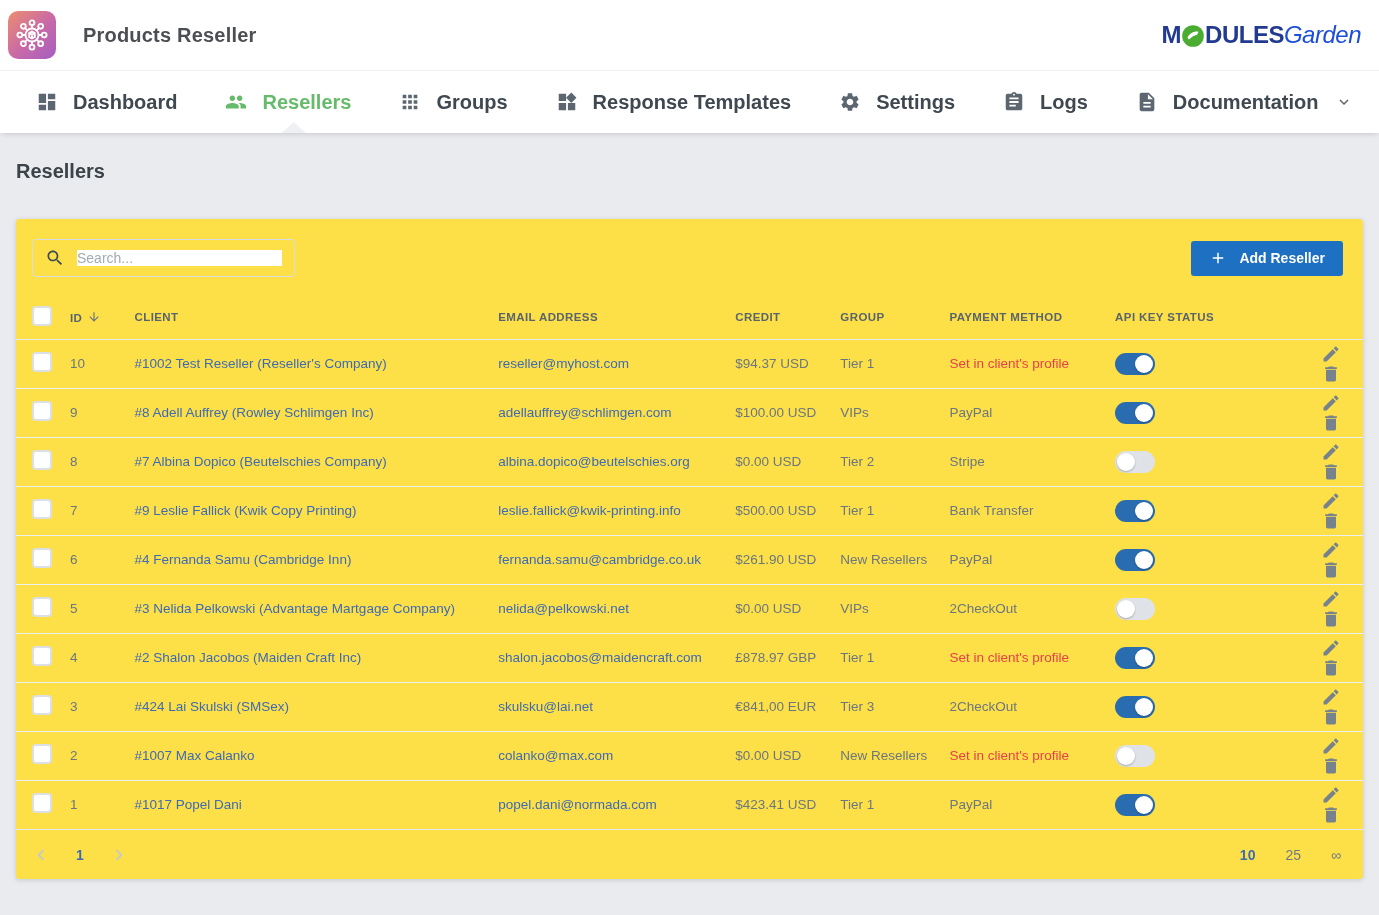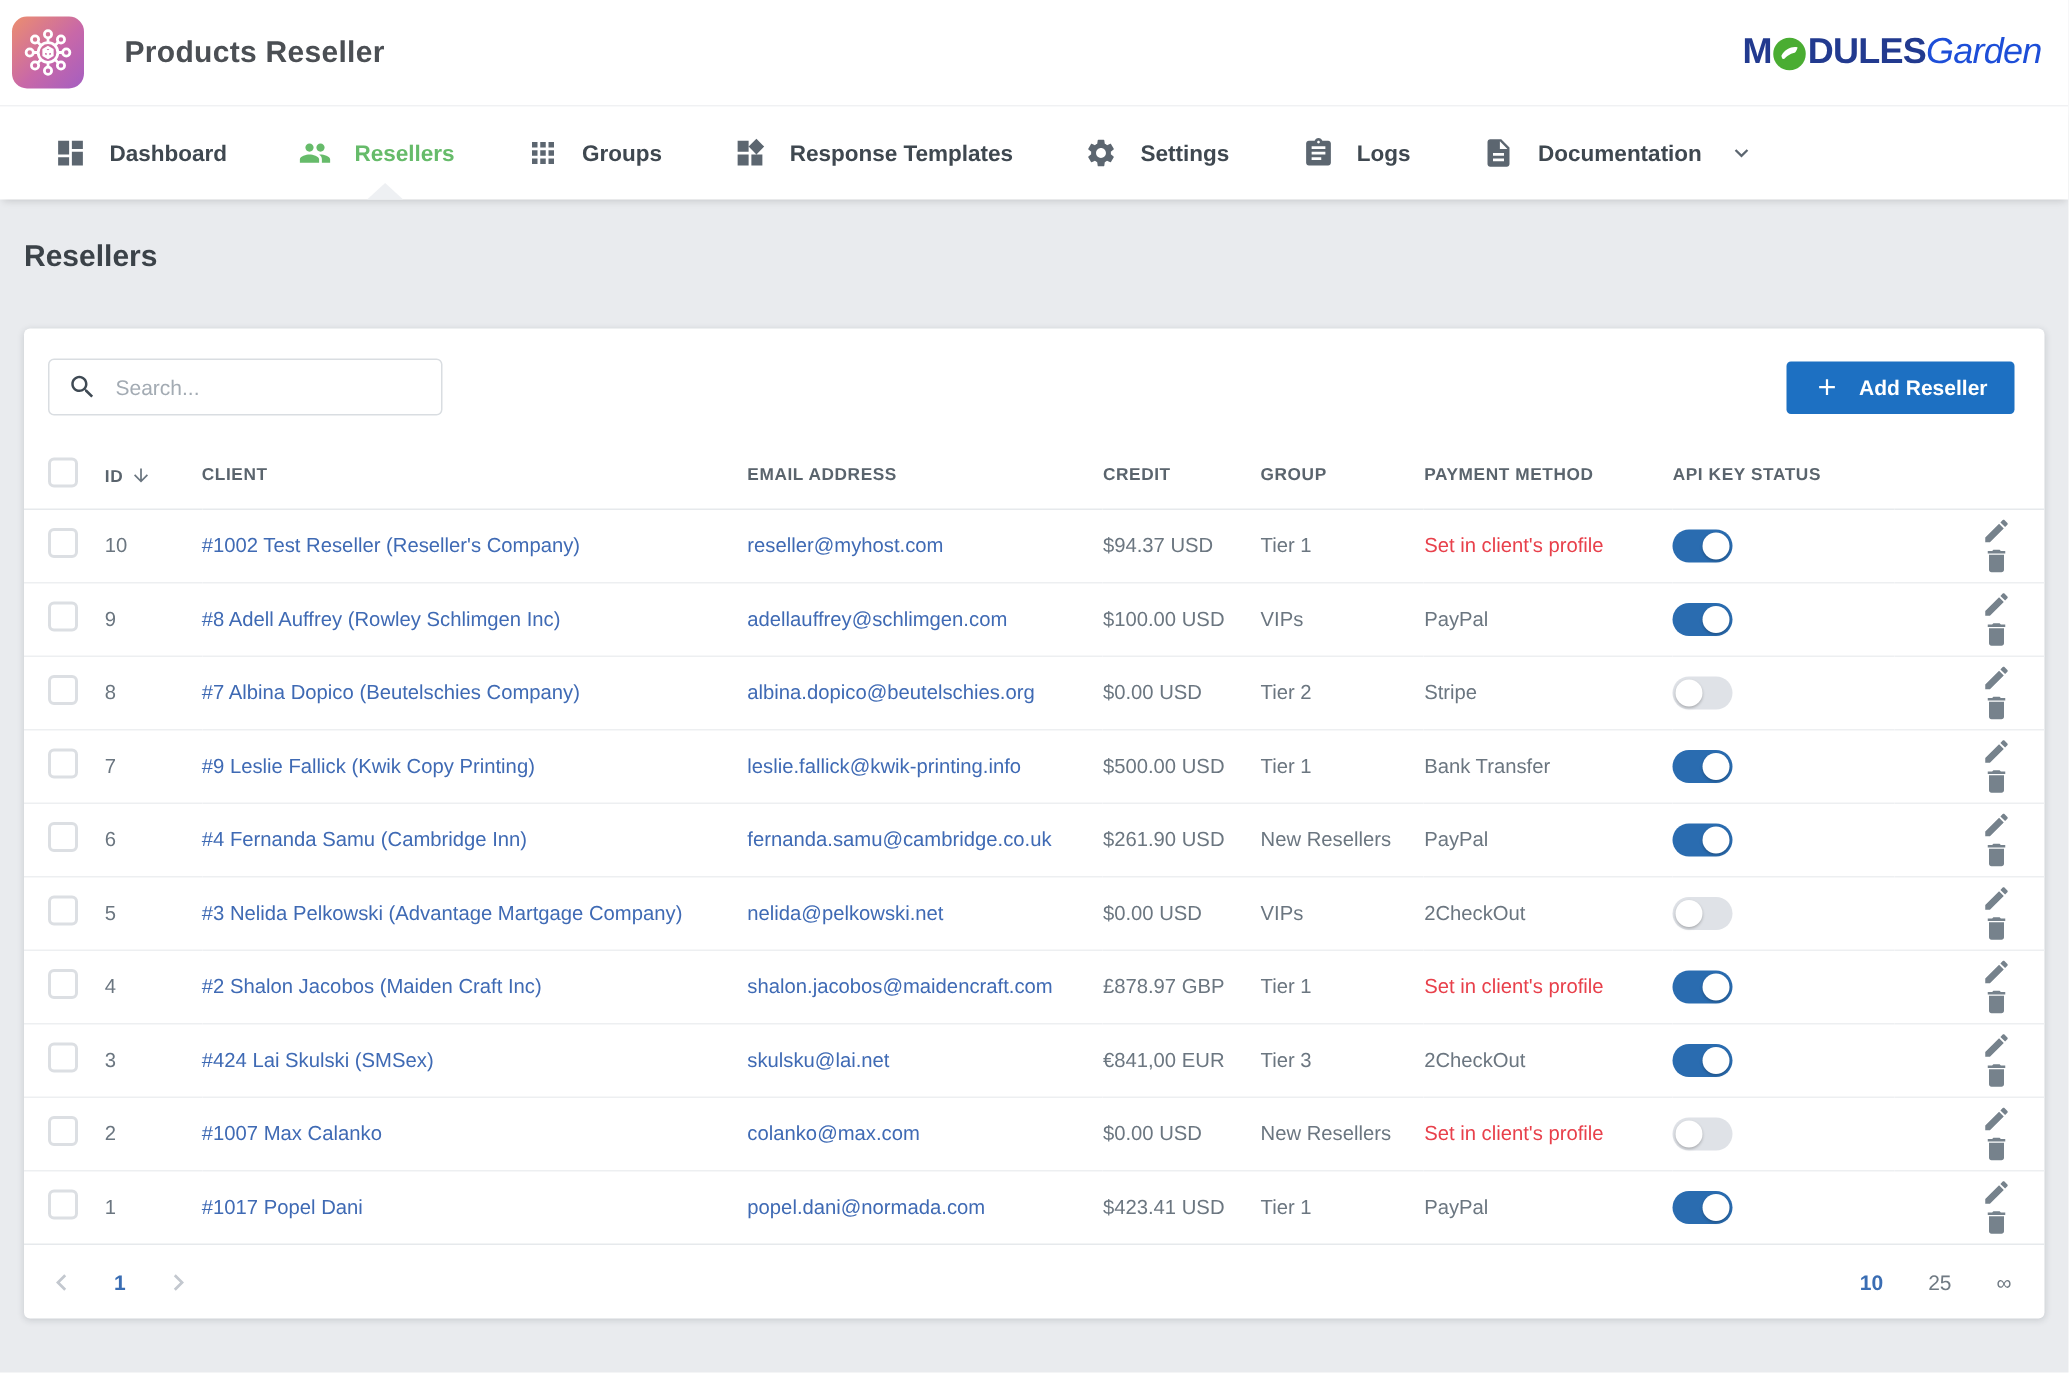--- a/index.html
+++ b/index.html
@@ -47,41 +47,41 @@
   .nav-bar{
     background:#fff;height:62px;
     display:flex;align-items:stretch;
     padding-left:12px;
     box-shadow:0 3px 5px -2px rgba(0,0,0,.15);
     position:relative;z-index:5;
   }
   .nav-item{
     display:flex;align-items:center;gap:15px;
     padding:0 24px;cursor:pointer;position:relative;
-    color:#3f4850;font-size:15px;font-weight:600;
+    color:#3f4850;font-size:20px;font-weight:600;
   }
   .nav-item svg{width:22px;height:22px;fill:var(--icon-gray);}
   .nav-item.active{color:var(--accent-green);}
   .nav-item.active svg{fill:var(--accent-green);}
   .active-notch{
     position:absolute;left:50%;bottom:0;transform:translateX(-26%);
     width:0;height:0;
     border-left:12px solid transparent;
     border-right:12px solid transparent;
     border-bottom:11px solid #eef0f3;
   }
   .chev{width:18px!important;height:18px!important;margin-left:2px;}
   
   .content{padding:0 16px;}
   .page-title{
     font-size:20px;font-weight:700;color:#3b4248;
     padding:27px 0 0 0;margin-bottom:36px;
   }
   .card{
-    background:#ffffff;border-radius:4px;
+    background:#fde047;border-radius:4px;
     box-shadow:0 1px 5px rgba(40,50,60,.18);
     margin-bottom:24px;
   }
   .card-toolbar{
     display:flex;align-items:center;justify-content:space-between;
     padding:20px 20px 18px 16px;
   }
   .search-box{
     width:263px;height:38px;
     border:1px solid #d9dde1;border-radius:4px;

